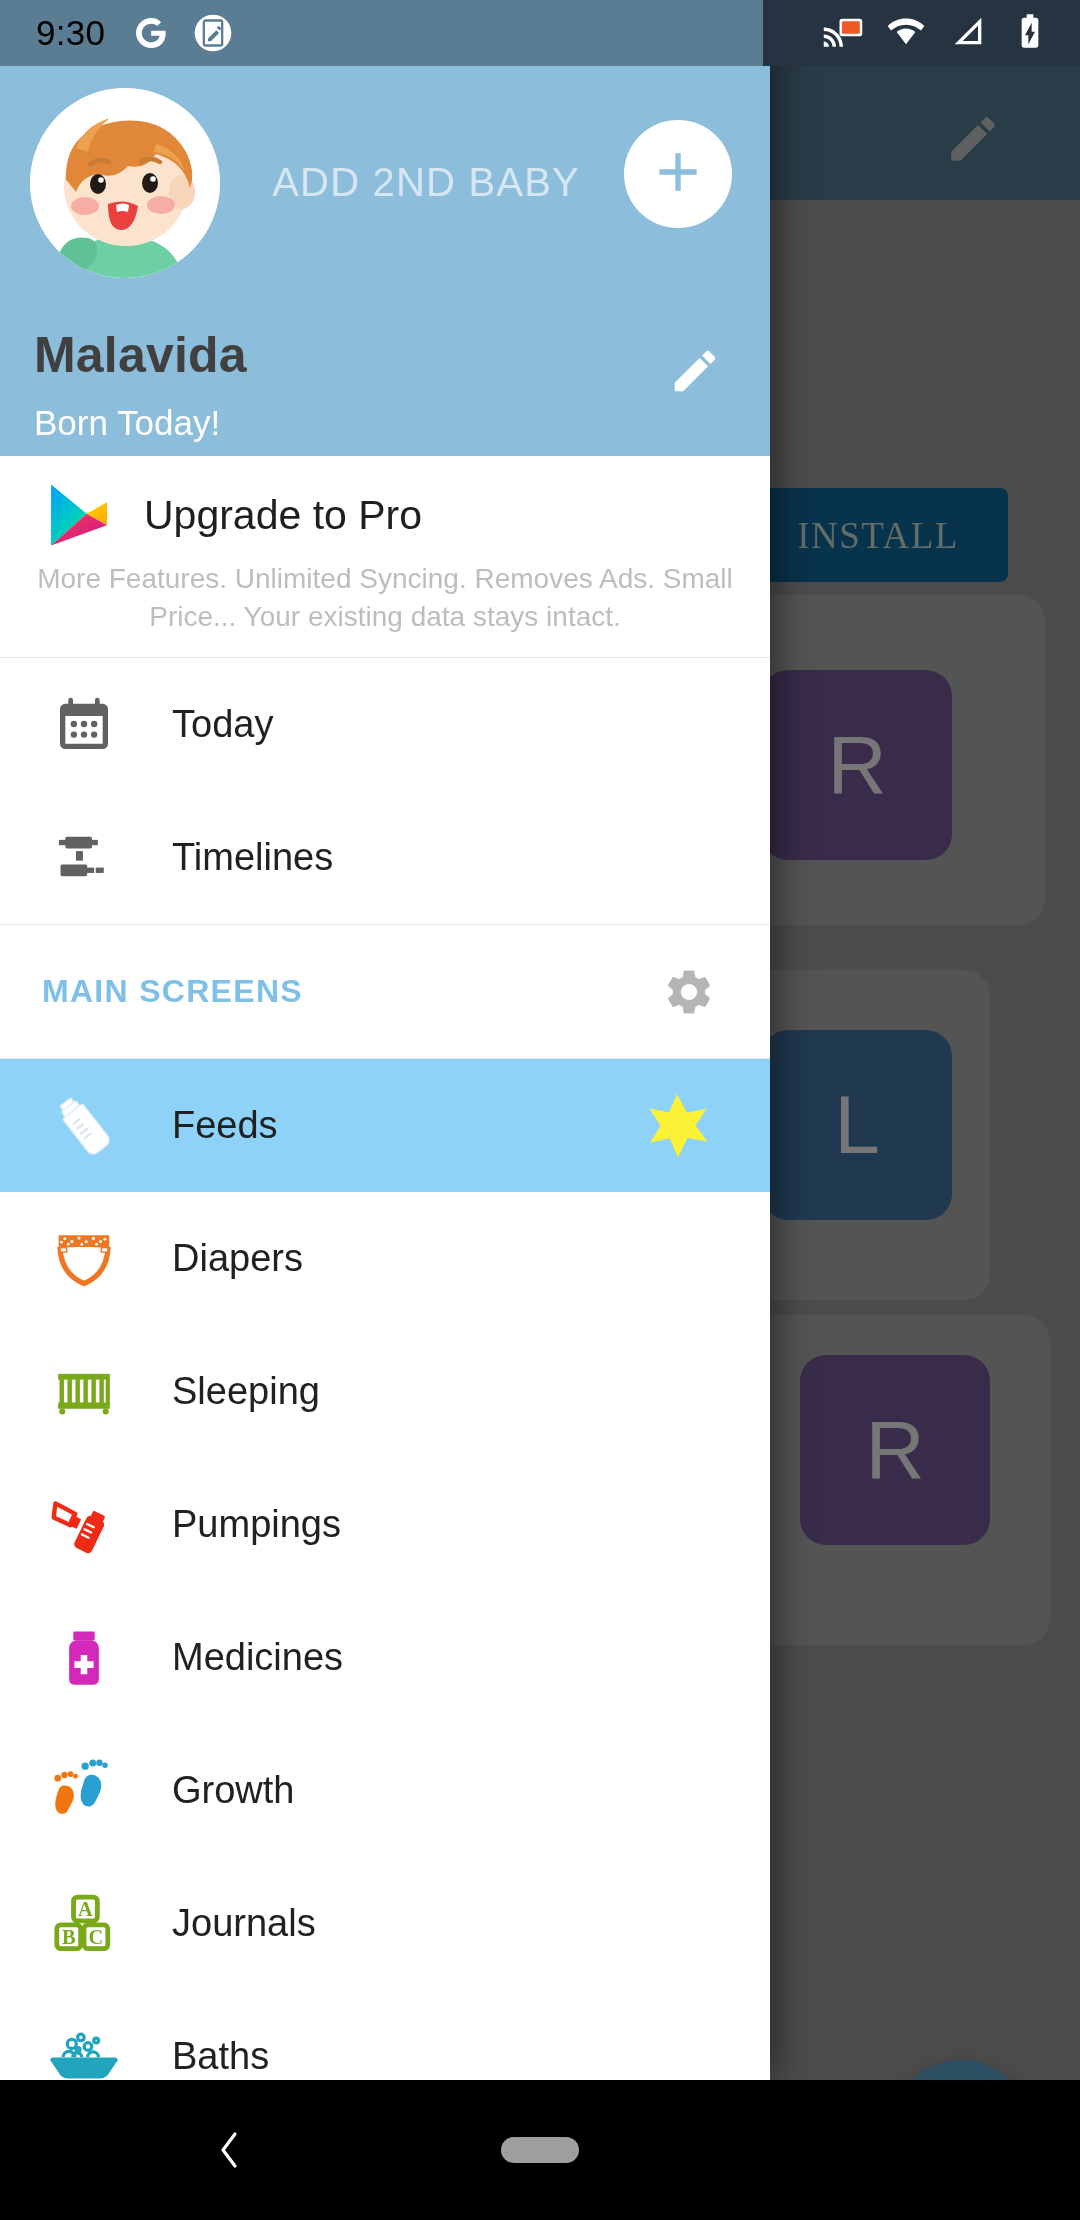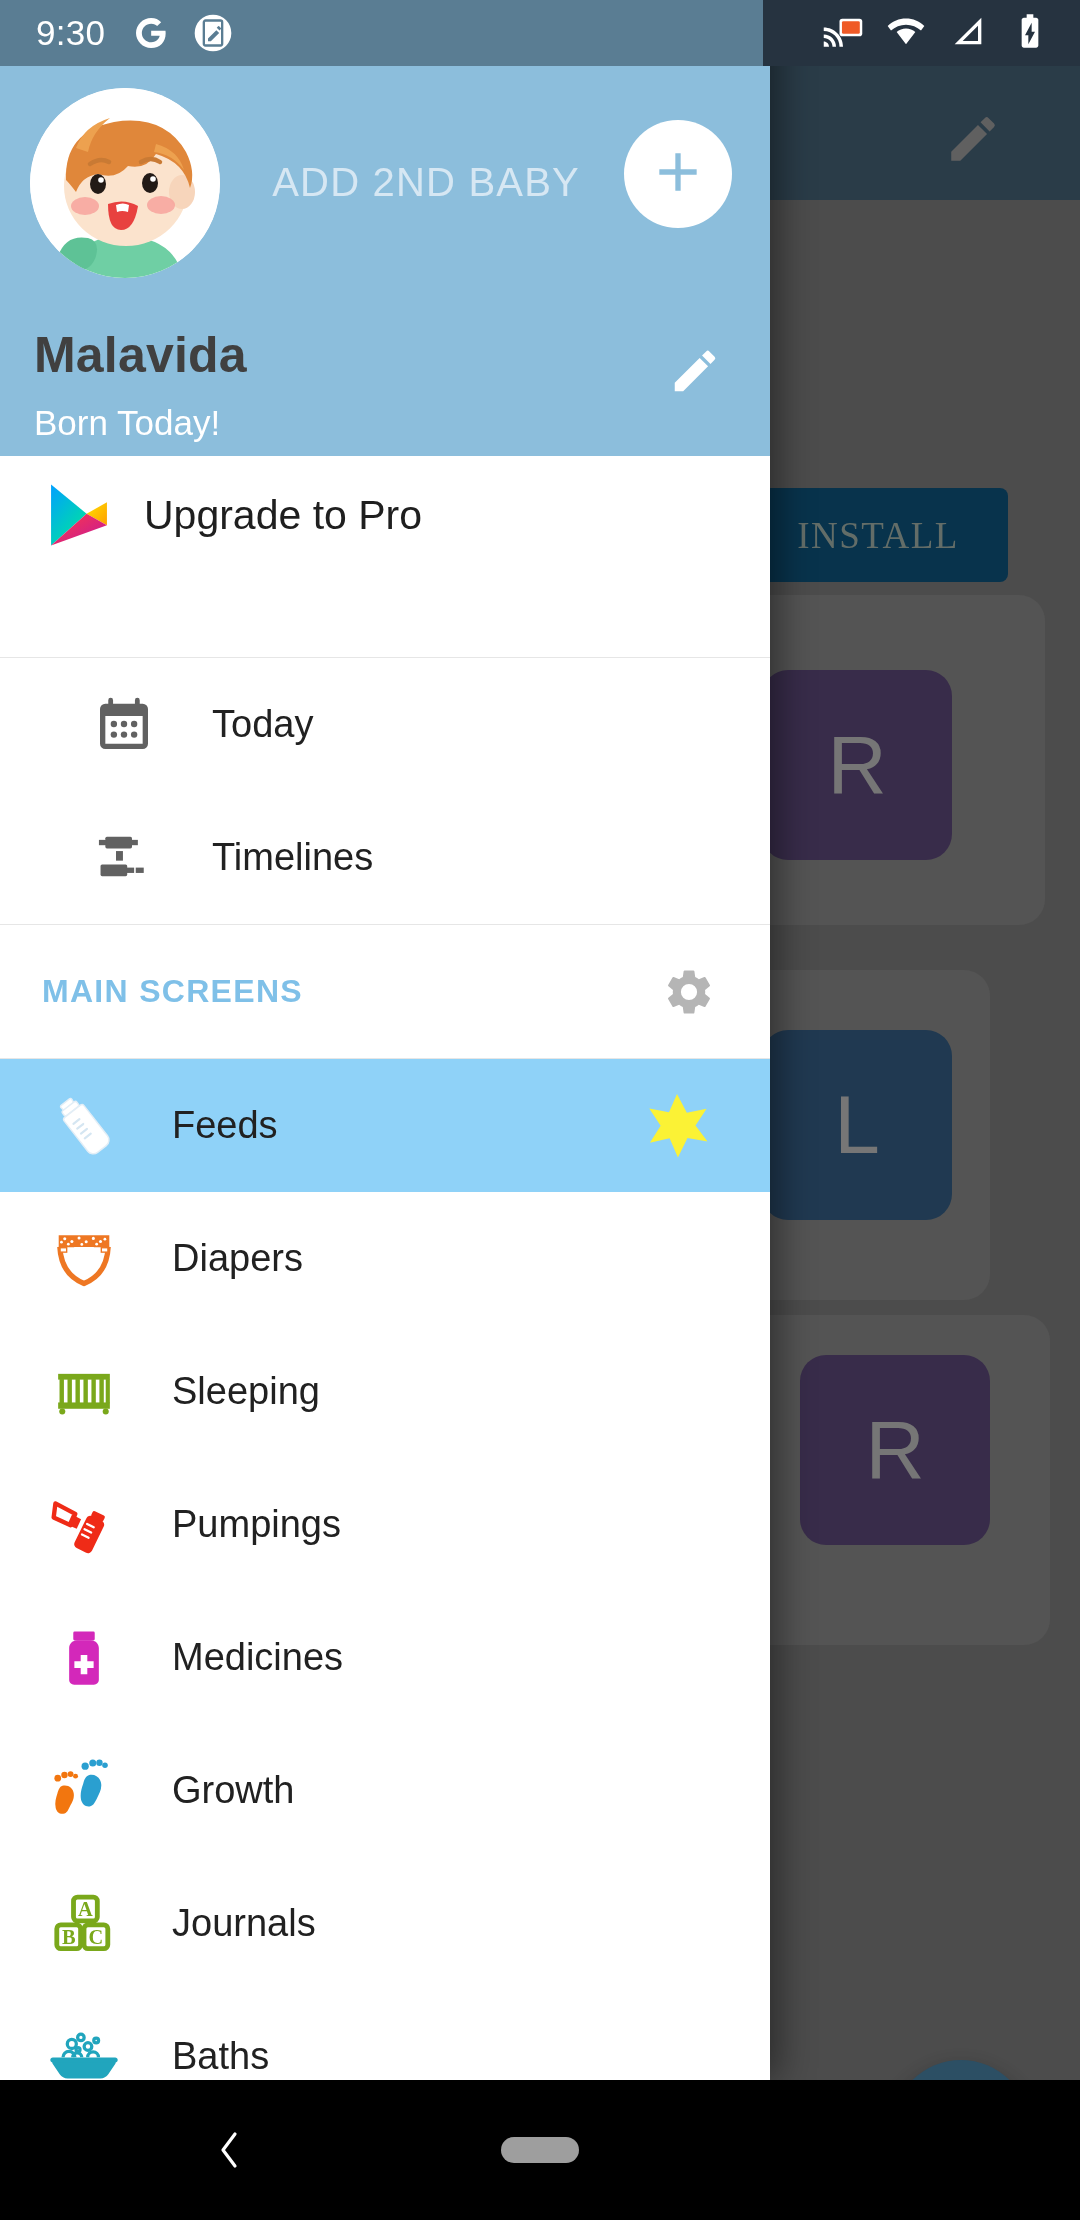--- a/index.html
+++ b/index.html
@@ -26,21 +26,21 @@
            background:#3f7190; box-shadow:0 10px 26px rgba(0,0,0,.35);
            display:flex; align-items:center; justify-content:center; }
   .bg-scrim{ position:absolute; inset:0; background:rgba(0,0,0,0.30); }
 
   
   .drawer{ position:absolute; left:0; top:0; width:770px; height:2080px;
            background:#ffffff; overflow:hidden;
            box-shadow:8px 0 34px rgba(0,0,0,.45); }
 
   .statusbar{ position:relative; height:66px; background:#5a7d93; display:flex; align-items:center; }
-  .sb-time{ color:#ffffff; font-size:35px; margin-left:36px; letter-spacing:.3px; }
+  .sb-time{ color:#000000; font-size:35px; margin-left:36px; letter-spacing:.3px; }
   .sb-icons{ display:flex; align-items:center; gap:22px; margin-left:26px; }
   .sb-g{ width:40px; height:40px; }
   .sb-doc{ width:40px; height:40px; }
 
   
   .status-right{ position:absolute; right:0; top:0; width:317px; height:66px; background:#263340;
                  display:flex; align-items:center; justify-content:flex-end; gap:22px; padding-right:30px; z-index:40; }
   .avatar{ position:absolute; left:30px; top:22px; width:190px; height:190px; border-radius:50%;
            overflow:hidden; background:#fff; }
   .hdr-add{ position:absolute; right:190px; top:116px; transform:translateY(-50%);
@@ -242,24 +242,25 @@
                   <stop offset="1" stop-color="#c2179e"></stop>
               </linearGradient>
             </defs>
             <path d="M2 2 L30 25 L2 50 Z" fill="url(#gpA)"></path>
             <path d="M30 25 L46 16 L46 34 Z" fill="url(#gpB)"></path>
             <path d="M2 50 L30 25 L46 34 Z" fill="url(#gpC)"></path>
           </svg>
         </span>
         <span class="up-title">Upgrade to Pro</span>
       </div>
+      <div class="up-desc">More Features. Unlimited Syncing. Removes Ads. Small Price... Your existing data stays intact.</div>
     </div>
     <div class="divider" style="position:absolute; left:0; top:657px; width:770px;"></div>
 
-    <div style="position:absolute; left:0; top:658px; width:770px;padding-left:40px;">
+    <div style="position:absolute; left:0; top:658px; width:770px;">
       <div class="nrow">
         <span class="ico">
           <svg viewBox="0 0 24 24" width="64" height="64">
             <path fill="#616161" d="M7 1.8a.9.9 0 0 1 .9.9V4h8.2V2.7a.9.9 0 1 1 1.8 0V4H19a2 2 0 0 1 2 2v13a2 2 0 0 1-2 2H5a2 2 0 0 1-2-2V6a2 2 0 0 1 2-2h1.1V2.7a.9.9 0 0 1 .9-.9zM5 8.6V19h14V8.6H5z"></path>
             <circle cx="8.2" cy="11.6" r="1.2" fill="#616161"></circle>
               <circle cx="12" cy="11.6" r="1.2" fill="#616161"></circle>
               <circle cx="15.8" cy="11.6" r="1.2" fill="#616161"></circle>
             <circle cx="8.2" cy="15.6" r="1.2" fill="#616161"></circle>
               <circle cx="12" cy="15.6" r="1.2" fill="#616161"></circle>
               <circle cx="15.8" cy="15.6" r="1.2" fill="#616161"></circle>

